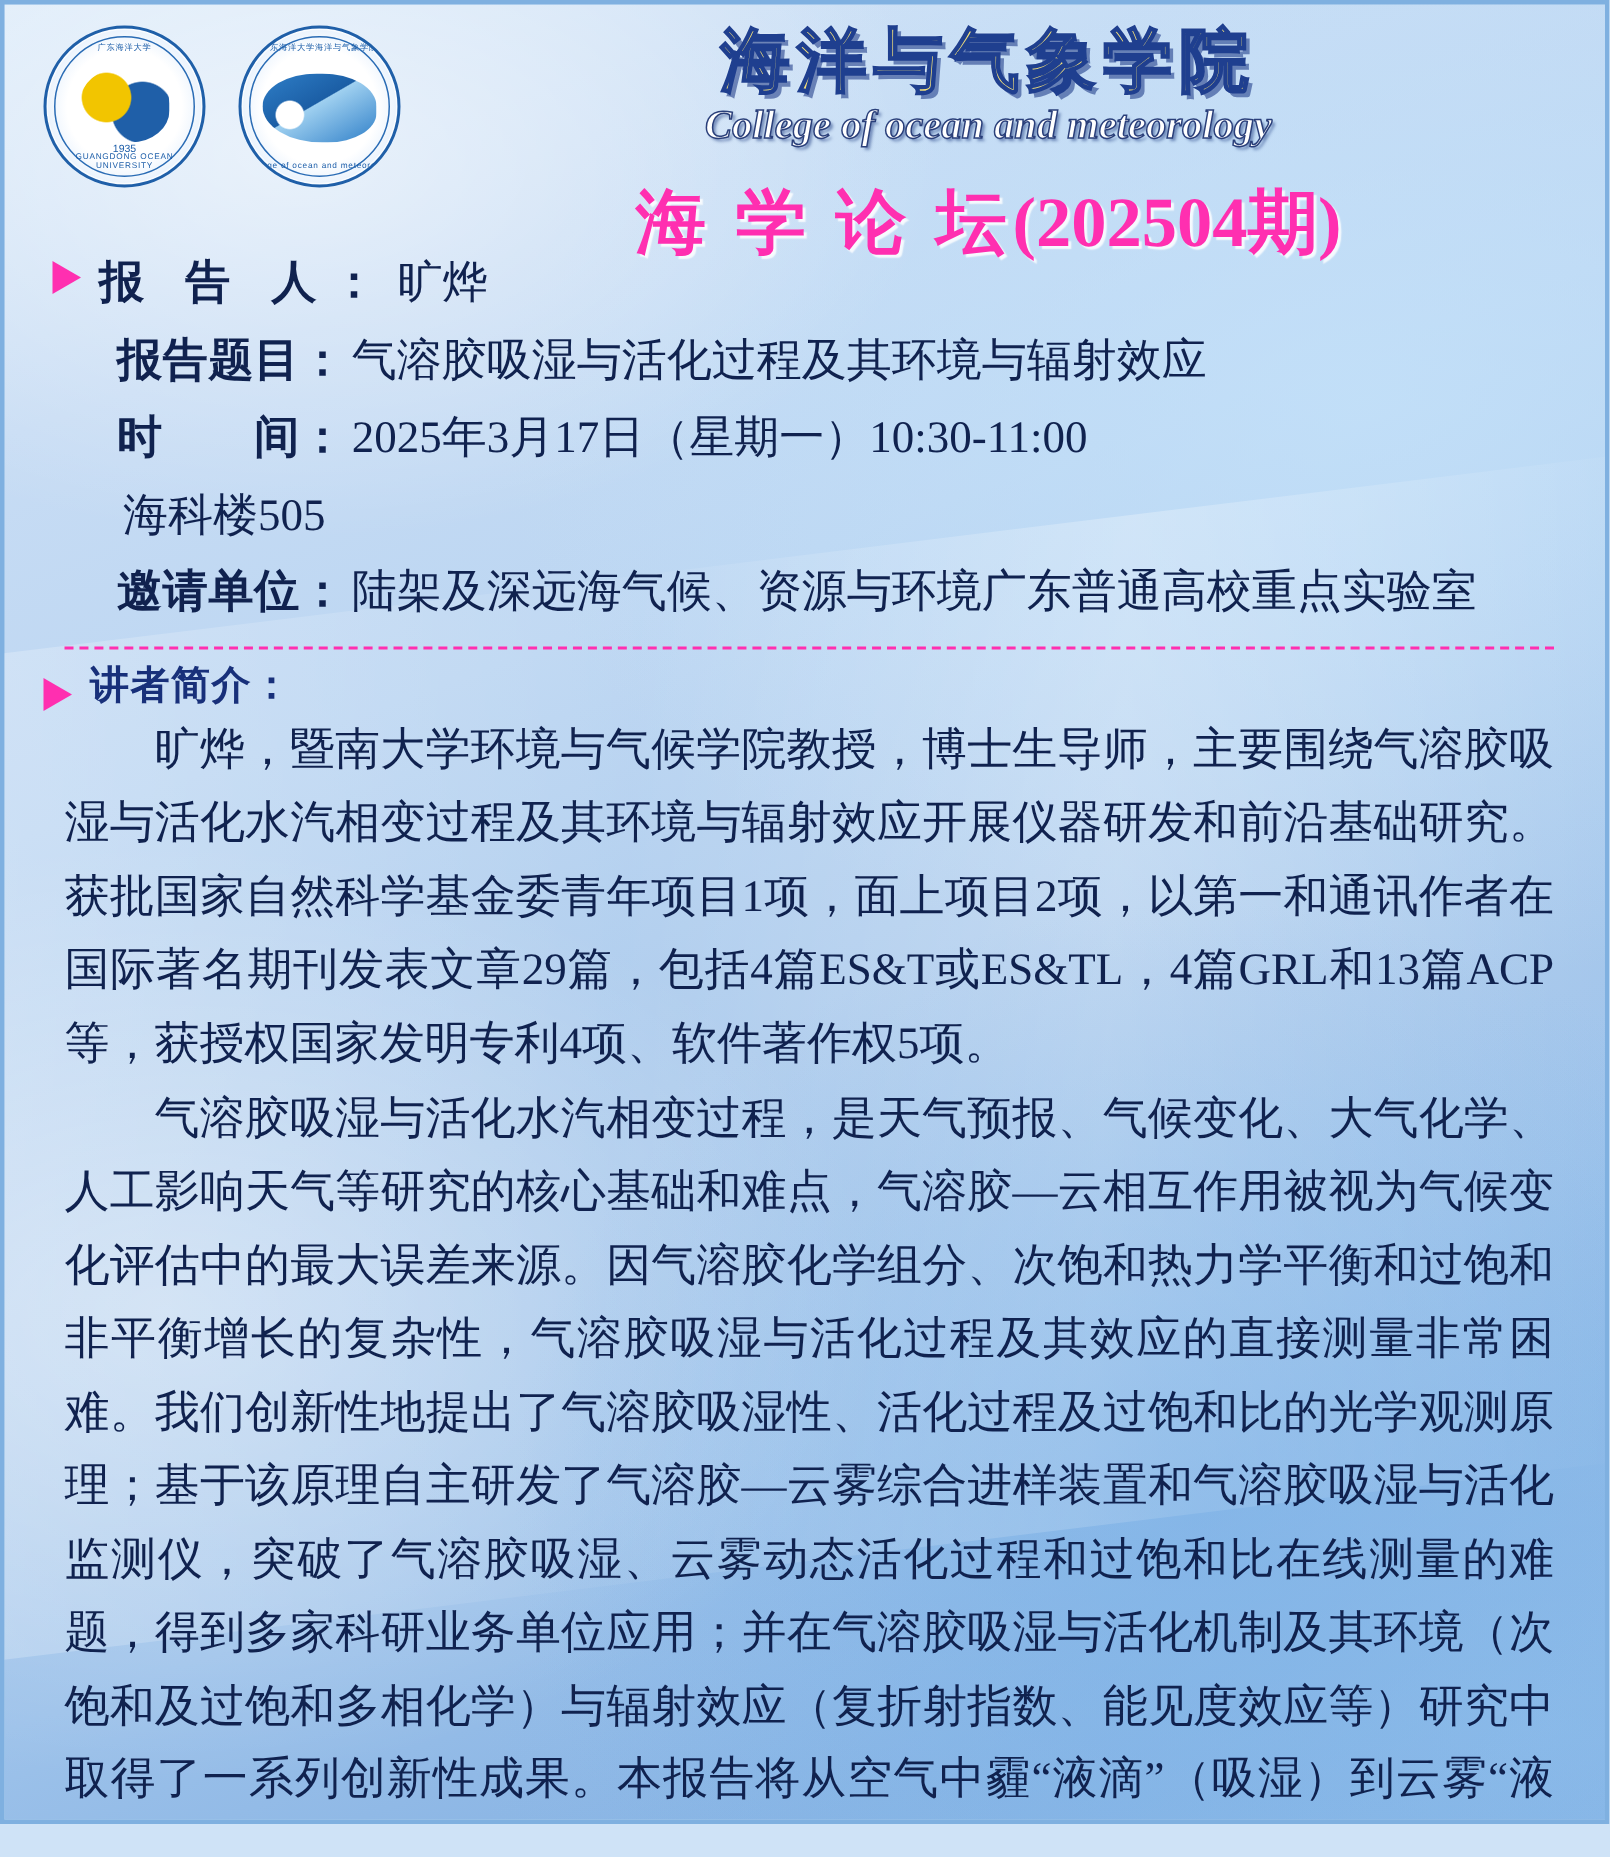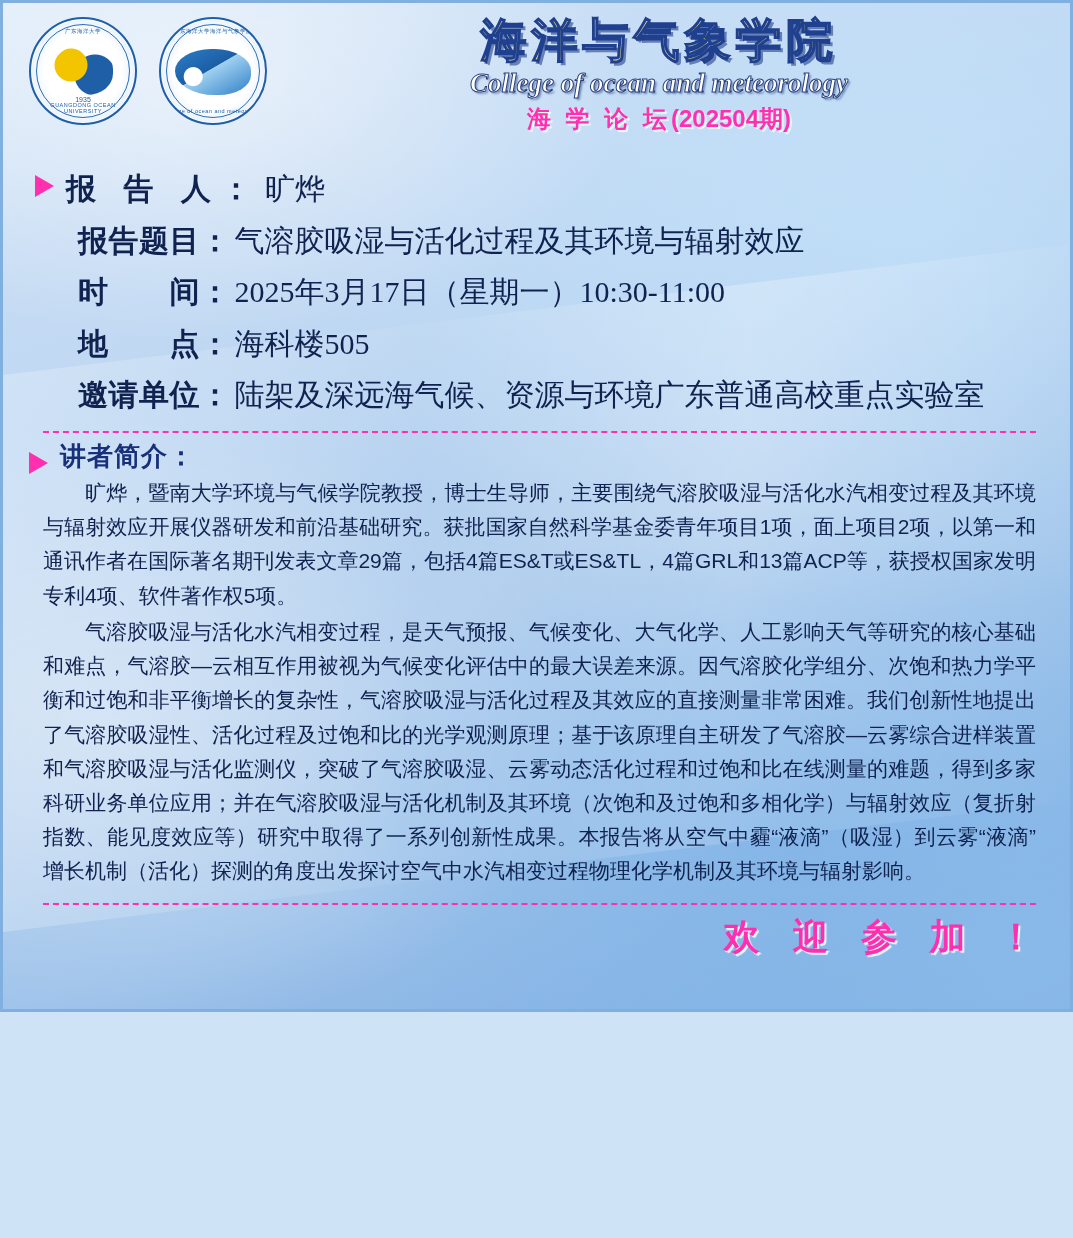--- a/index.html
+++ b/index.html
@@ -9,21 +9,21 @@
   body {
     width: 1073px;
     height: 1238px;
     font-family: "Liberation Serif", "DejaVu Serif", serif;
     background: #cfe3f7;
     overflow: hidden;
   }
   .poster {
     position: relative;
     width: 1073px;
-    height: 1012px;
+    height: 1216px;
     box-sizing: border-box;
     background:
       radial-gradient(ellipse 700px 420px at 18% 8%, rgba(255,255,255,0.55), rgba(255,255,255,0) 62%),
       radial-gradient(ellipse 900px 600px at 85% 22%, rgba(196,226,250,0.75), rgba(196,226,250,0) 65%),
       radial-gradient(ellipse 800px 520px at 10% 72%, rgba(255,255,255,0.40), rgba(255,255,255,0) 60%),
       radial-gradient(ellipse 1000px 700px at 95% 95%, rgba(150,196,238,0.65), rgba(150,196,238,0) 70%),
       linear-gradient(160deg, #dbeaf9 0%, #c7dcf4 18%, #bcd6f2 35%, #a9c9ec 55%, #9dc2ea 72%, #86b2e3 88%, #7aa9df 100%);
     border: 3px solid #7fb0e0;
     overflow: hidden;
   }
@@ -138,27 +138,27 @@
     font-size: 27px;
     font-weight: bold;
     font-style: italic;
     color: #ffffff;
     -webkit-text-stroke: 1px #2a3f7a;
     text-shadow: 2px 2px 2px rgba(30,60,130,0.5);
     font-family: "Liberation Serif", serif;
     margin-top: 2px;
   }
   .forum-title {
-    font-size: 24px;
+    font-size: 47px;
     font-weight: bold;
     letter-spacing: 4px;
     color: #ff2fb0;
     text-shadow: 2px 2px 1px rgba(255,255,255,0.85);
-    font-family: Liberation Sans, sans-serif;
-    margin-top: 4px;
+    font-family: Liberation Serif, serif;
+    margin-top: 18px;
   }
   .forum-title .issue { letter-spacing: 0; }
 
   
   .info {
     margin-top: 12px;
     padding-left: 6px;
   }
   .row {
     display: flex;
@@ -206,27 +206,27 @@
     top: 0;
   }
   .sec-title {
     font-size: 26px;
     font-weight: bold;
     color: #18307a;
     letter-spacing: 1px;
     font-family: "DejaVu Sans", "Liberation Sans", sans-serif;
   }
   .para {
-    font-size: 21px;
+    font-size: 30px;
     line-height: 1.63;
     color: #10224f;
     text-indent: 2em;
     text-align: justify;
     margin: 2px 8px 0 14px;
-    font-family: Liberation Sans, sans-serif;
+    font-family: Liberation Serif, serif;
   }
   .divider2 {
     border: 0;
     border-top: 2px dashed #ff2fb0;
     margin: 14px 8px 8px 14px;
   }
   .welcome {
     text-align: right;
     font-size: 36px;
     font-weight: bold;
@@ -276,21 +276,20 @@
       </div>
       <div class="row indent">
         <span class="lbl">报告题目：</span>
         <span class="val">气溶胶吸湿与活化过程及其环境与辐射效应</span>
       </div>
       <div class="row indent">
         <span class="lbl">时　　间：</span>
         <span class="val">2025年3月17日（星期一）10:30-11:00</span>
       </div>
       <div class="row indent">
-        <span class="lbl">地　　点：</span>
         <span class="val">海科楼505</span>
       </div>
       <div class="row indent">
         <span class="lbl">邀请单位：</span>
         <span class="val">陆架及深远海气候、资源与环境广东普通高校重点实验室</span>
       </div>
     </div>
 
     <hr class="divider">
 

